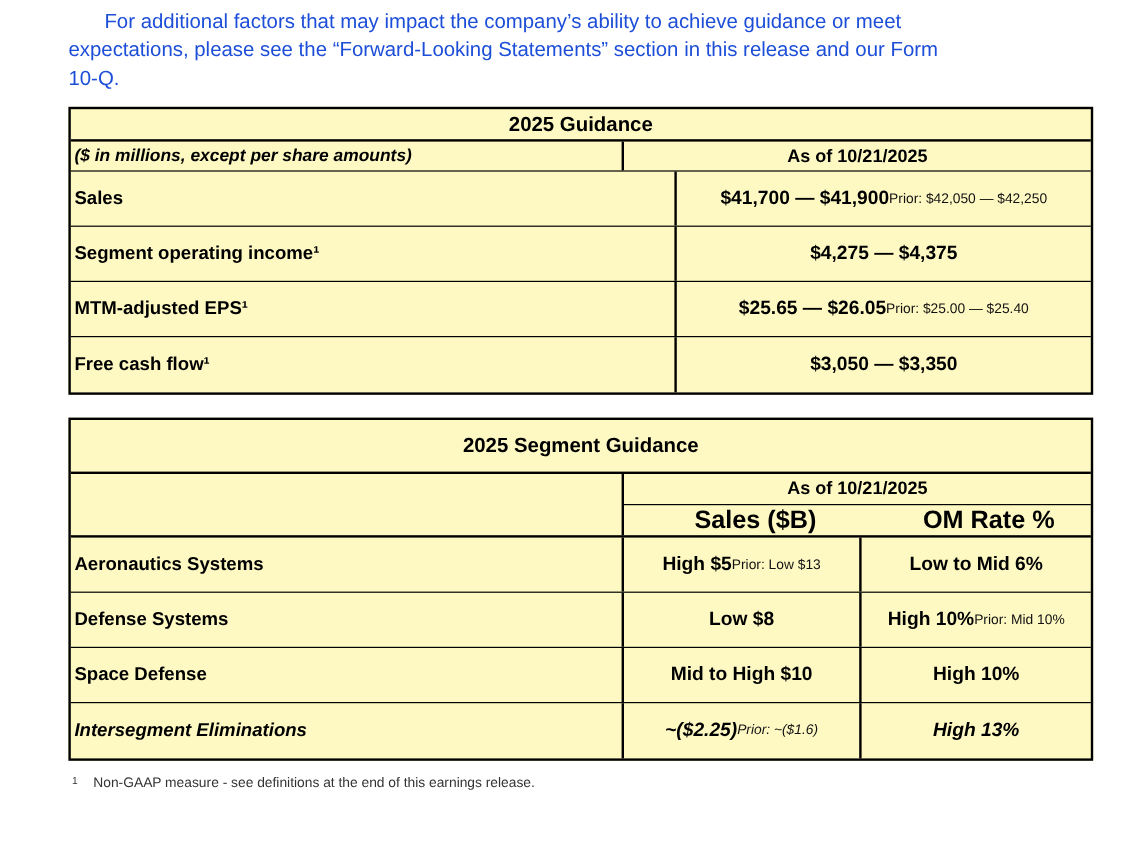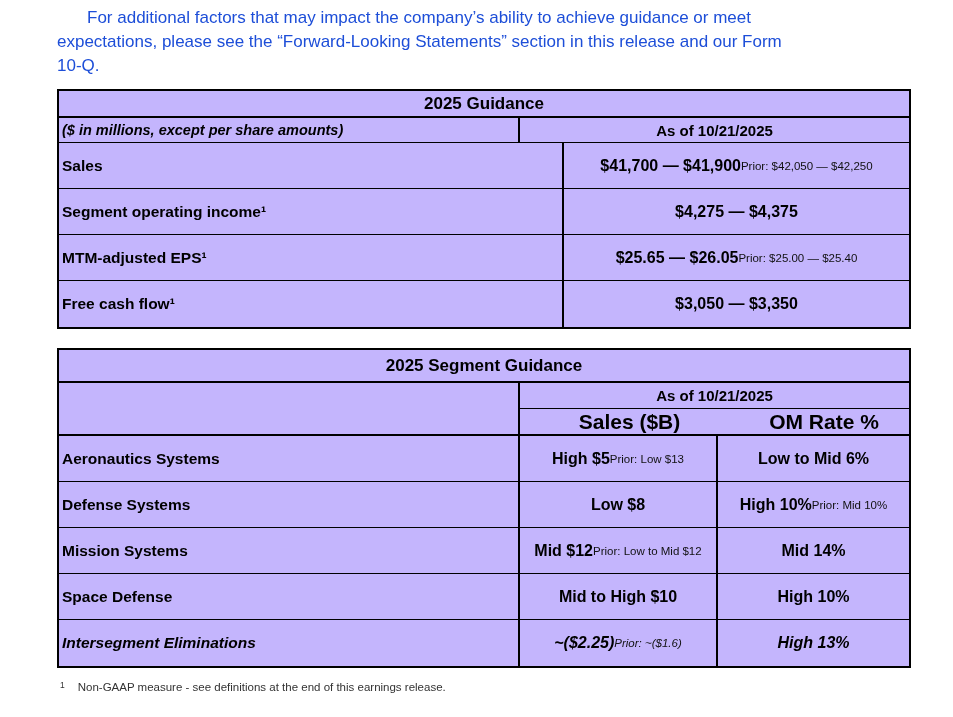--- a/index.html
+++ b/index.html
@@ -17,32 +17,32 @@
     line-height:24px;
     white-space:pre-line;
     text-indent:30px;
     color:#1d4ed8;
     width:848px;
   }
 
   .gtable {
     width:854px;
     border:2px solid #000;
-    background:#c4b5fd;
+    background:#fef9c3;
   }
   .gtable-1 { margin-top:11px; }
   .gtable-2 { margin-top:19px; }
 
   .t-title {
     height:27px;
     display:flex; align-items:center; justify-content:center;
     font-weight:bold; font-size:17px;
     border-bottom:2px solid #000;
   }
-  .gtable-2 .t-title { height:33px; }
+  .gtable-2 .t-title { height:45px; }
 
   
   .t1-head {
     display:grid; grid-template-columns:459px 1fr;
     height:25px;
     border-bottom:1px solid #000;
   }
   .t1-head-left {
     display:flex; align-items:center;
     padding-left:3px;
@@ -193,30 +193,20 @@
       <div class="label-cell">Defense Systems</div>
       <div class="value-cell">
         <div class="value-main">Low $8</div>
       </div>
       <div class="value-cell">
         <div class="value-main">High 10%</div>
         <div class="prior">Prior: Mid 10%</div>
       </div>
     </div>
 
-    <div class="t2-row">
-      <div class="label-cell">Mission Systems</div>
-      <div class="value-cell">
-        <div class="value-main">Mid $12</div>
-        <div class="prior">Prior: Low to Mid $12</div>
-      </div>
-      <div class="value-cell">
-        <div class="value-main">Mid 14%</div>
-      </div>
-    </div>
 
     <div class="t2-row">
       <div class="label-cell">Space Defense</div>
       <div class="value-cell">
         <div class="value-main">Mid to High $10</div>
       </div>
       <div class="value-cell">
         <div class="value-main">High 10%</div>
       </div>
     </div>

